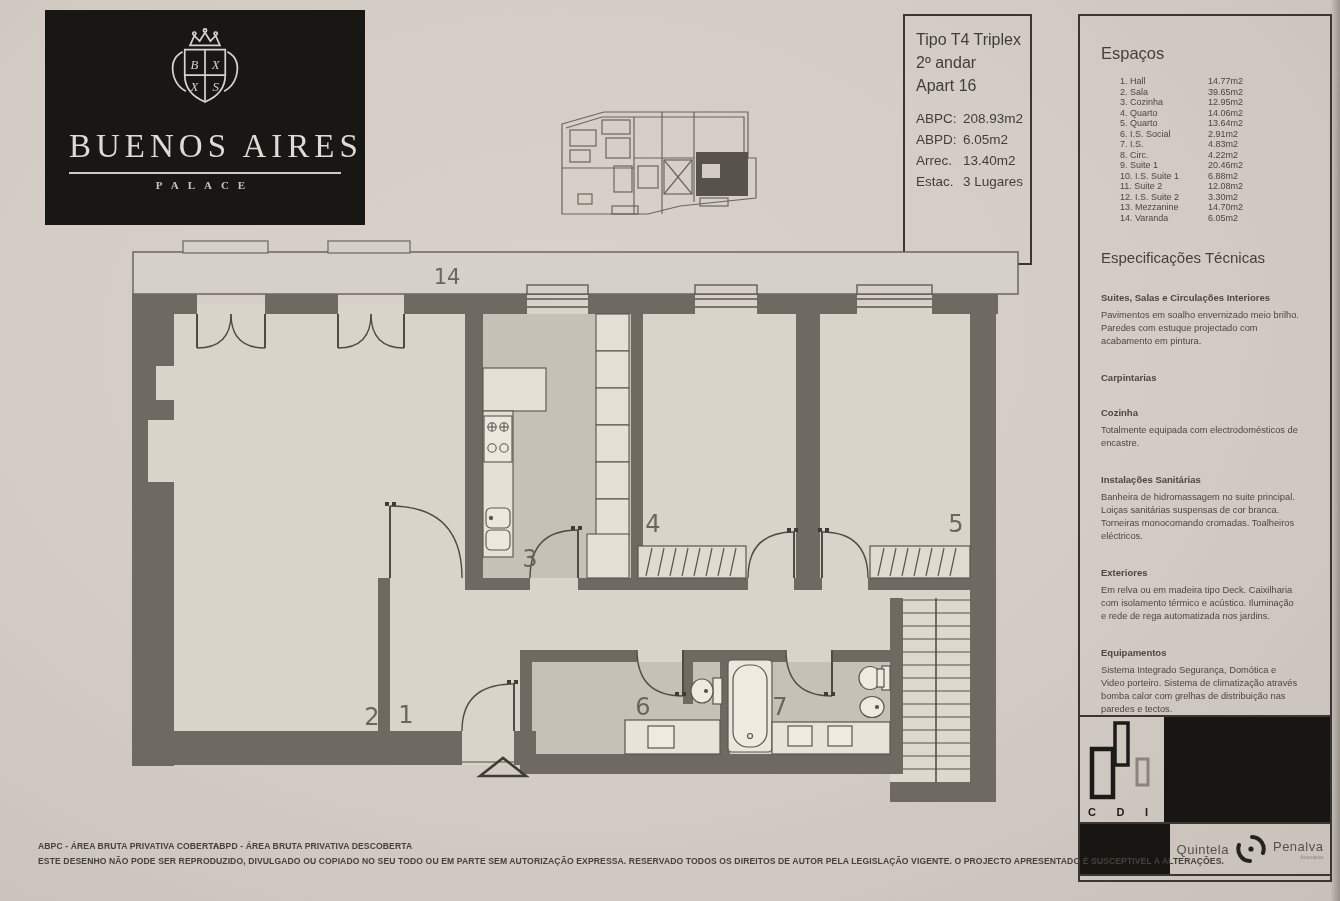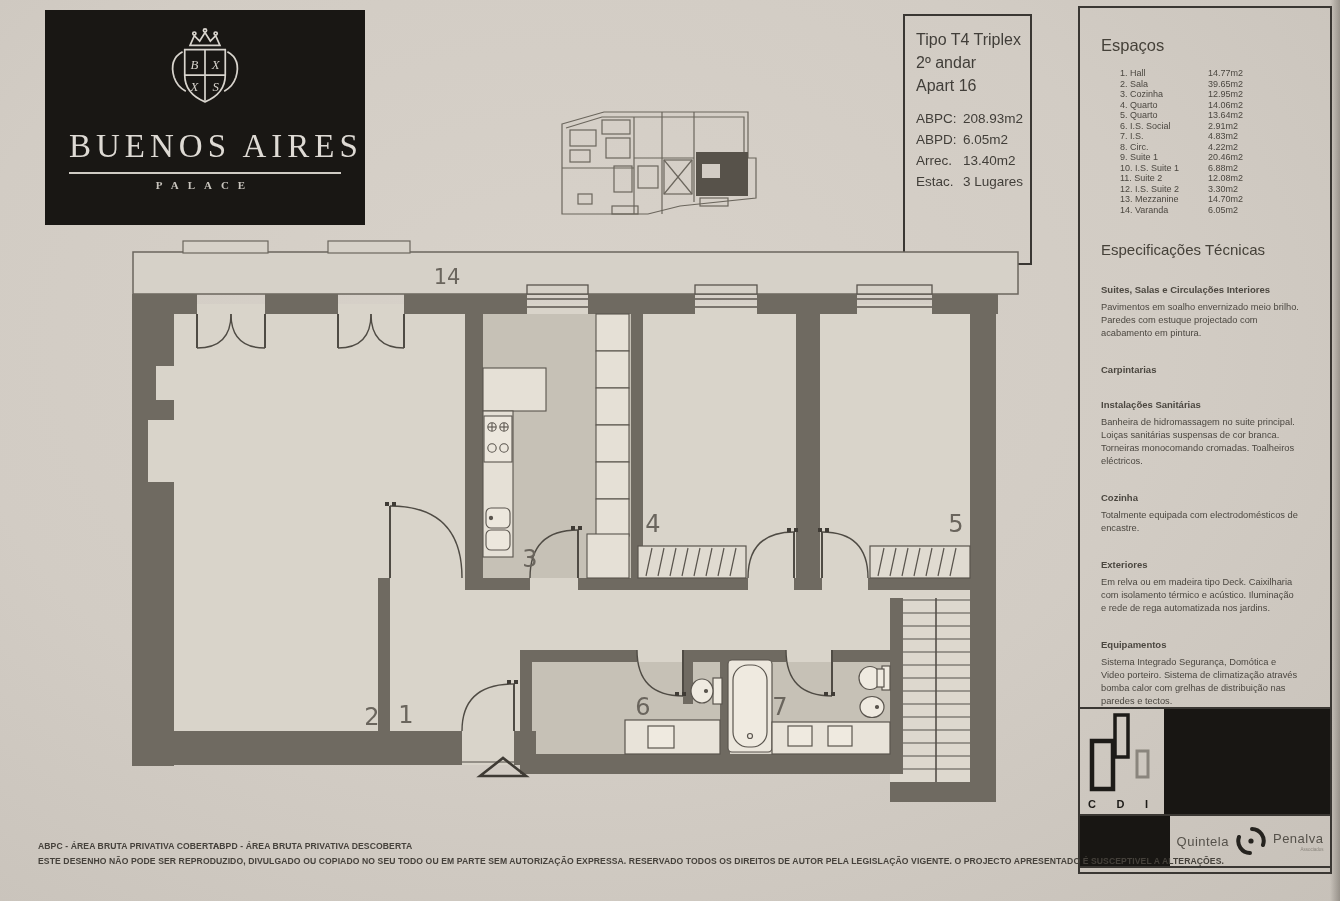--- a/index.html
+++ b/index.html
@@ -19,21 +19,21 @@
   
   .keyplan{position:absolute;left:552px;top:102px;width:212px;height:126px;}
   
   .info-box{position:absolute;left:903px;top:14px;width:129px;height:251px;
     border:2px solid #3a3733;box-sizing:border-box;padding:12px 0 0 11px;color:#413e39;}
   .info-line{font-size:16px;line-height:23px;}
   .info-metrics{margin-top:11px;}
   .metric-row{font-size:13.5px;line-height:21px;white-space:nowrap;}
   .metric-row .lbl{display:inline-block;width:47px;}
   
-  .side-panel{position:absolute;left:1078px;top:6px;width:254px;height:868px;
+  .side-panel{position:absolute;left:1078px;top:14px;width:254px;height:868px;
     border:2px solid #3a3733;box-sizing:border-box;color:#4b4740;}
   .sp-title{font-size:16.5px;margin:28px 0 0 21px;color:#454139;}
   .rooms{margin:13px 0 0 40px;}
   .room-row{font-size:9px;line-height:10.5px;white-space:nowrap;}
   .room-row .rname{display:inline-block;width:88px;}
   .specs-title{font-size:15px;margin:26px 0 8px 21px;color:#454139;}
   .spec-sec{margin:0 14px 0 21px;}
   .spec-head{font-size:9.5px;font-weight:700;margin-top:24px;}
   .spec-body{font-size:9.3px;line-height:13px;margin-top:6px;width:198px;}
   .s1{margin-top:26px;}
@@ -151,26 +151,26 @@
     <div class="specs-title">Especificações Técnicas</div>
 
     <div class="spec-sec">
       <div class="spec-head s1">Suites, Salas e Circulações Interiores</div>
       <div class="spec-body">Pavimentos em soalho envernizado meio brilho. Paredes com estuque projectado com acabamento em pintura.</div>
     </div>
     <div class="spec-sec">
       <div class="spec-head">Carpintarias</div>
     </div>
     <div class="spec-sec">
+      <div class="spec-head">Cozinha</div>
+      <div class="spec-body">Totalmente equipada com electrodomésticos de encastre.</div>
+    </div>
+    <div class="spec-sec">
       <div class="spec-head">Instalações Sanitárias</div>
       <div class="spec-body">Banheira de hidromassagem no suite principal. Loiças sanitárias suspensas de cor branca. Torneiras monocomando cromadas. Toalheiros eléctricos.</div>
-    </div>
-    <div class="spec-sec">
-      <div class="spec-head">Cozinha</div>
-      <div class="spec-body">Totalmente equipada com electrodomésticos de encastre.</div>
     </div>
     <div class="spec-sec">
       <div class="spec-head">Exteriores</div>
       <div class="spec-body">Em relva ou em madeira tipo Deck. Caixilharia com isolamento térmico e acústico. Iluminação e rede de rega automatizada nos jardins.</div>
     </div>
     <div class="spec-sec">
       <div class="spec-head">Equipamentos</div>
       <div class="spec-body">Sistema Integrado Segurança, Domótica e Video porteiro. Sistema de climatização através bomba calor com grelhas de distribuição nas paredes e tectos.</div>
     </div>
 

